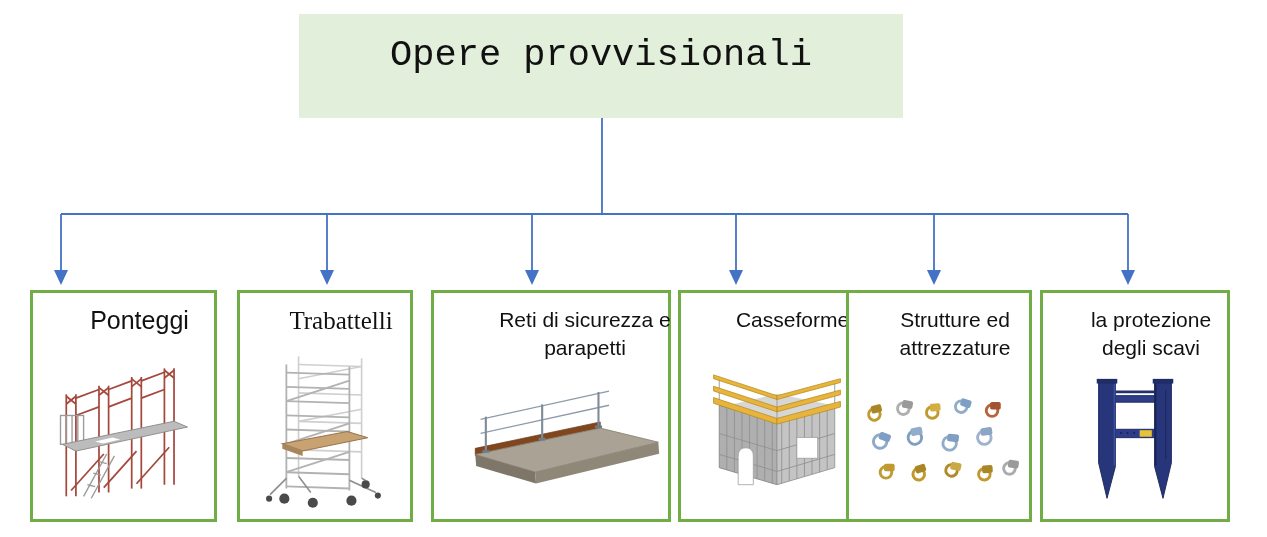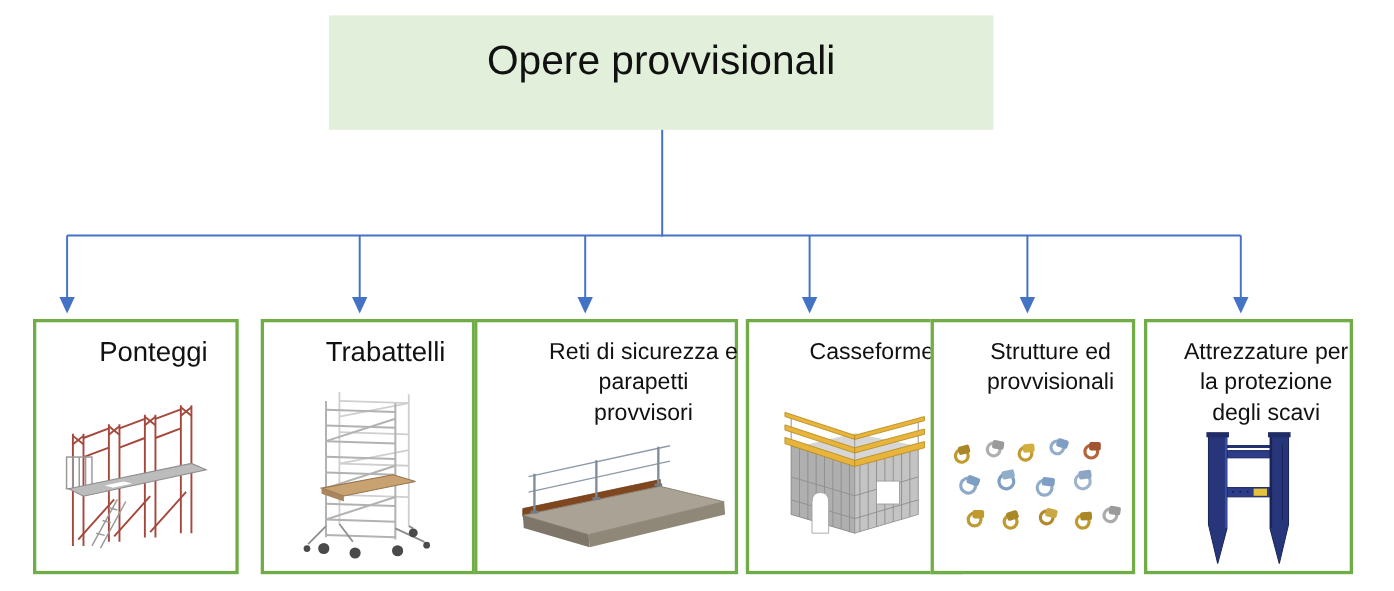--- a/index.html
+++ b/index.html
@@ -4,21 +4,21 @@
 <style>
   html,body{margin:0;padding:0;background:#ffffff;}
   .canvas{
     position:relative;width:1267px;height:537px;background:#ffffff;overflow:hidden;
     font-family:"Liberation Sans", sans-serif;color:#000;
   }
   .title-box{
     position:absolute;left:299px;top:14px;width:604px;height:104px;
     background:var(--title-fill,#E2EFDA);
     display:flex;justify-content:center;align-items:flex-start;
-    padding-top:21px;box-sizing:border-box;
+    padding-top:21px;box-sizing:border-box;font-family:Liberation Mono, monospace;
   }
   .title-box .title-text{font-size:37px;line-height:1.1;color:#111;}
   svg.connectors{position:absolute;left:0;top:0;width:1267px;height:537px;pointer-events:none;}
   .blue-line{stroke:var(--connector-blue,#4472C4);stroke-width:1.8;fill:none;}
   .arrow-head{fill:var(--connector-blue,#4472C4);stroke:none;}
   .node{
     position:absolute;top:290px;height:232px;box-sizing:border-box;
     background:#fff;border:3px solid var(--box-border-green,#70AD47);
     display:flex;flex-direction:column;align-items:center;
   }
@@ -111,21 +111,21 @@
           <line x1="28" y1="150" x2="52" y2="106"></line>
             <line x1="36" y1="152" x2="60" y2="108"></line>
           <line x1="32" y1="138" x2="40" y2="140"></line>
             <line x1="38" y1="126" x2="46" y2="128"></line>
             <line x1="44" y1="114" x2="52" y2="116"></line>
         </g>
       </svg>
     </div>
   </div>
 
-  <div class="node" style="left:237px;width:195px;">
+  <div class="node" style="left:237px;width:176px;font-family:Liberation Serif, serif;">
     <div class="node-label lg">
       <div>Trabattelli</div>
     </div>
     <div class="node-image">
       <svg width="122" height="168" viewBox="0 0 120 165">
         <g stroke="#CFCFCF" stroke-width="1.6">
           <line x1="34" y1="12" x2="34" y2="130"></line>
             <line x1="96" y1="14" x2="96" y2="132"></line>
           <line x1="34" y1="20" x2="96" y2="22"></line>
             <line x1="34" y1="48" x2="96" y2="50"></line>
@@ -166,21 +166,20 @@
             <circle cx="112" cy="149" r="3"></circle>
         </g>
       </svg>
     </div>
   </div>
 
   <div class="node" style="left:431px;width:240px;padding-left:36px;">
     <div class="node-label md">
       <div>Reti di sicurezza e</div>
       <div>parapetti</div>
-      <div>provvisori</div>
     </div>
     <div class="node-image">
       <svg width="222" height="114" viewBox="0 0 225 115">
         <polygon points="6,67 148,37 148,45 6,75" fill="#80471E" stroke="#6B3A17" stroke-width="0.8"></polygon>
         <polygon points="6,74 148,44 214,60 74,94" fill="#A9A295" stroke="#8B8475" stroke-width="1"></polygon>
         <polygon points="74,94 214,60 215,73 75,107" fill="#8F8879"></polygon>
         <polygon points="6,74 74,94 75,107 7,87" fill="#7D7669"></polygon>
         <g stroke="#8E9AA8" stroke-width="1.5">
           <line x1="12" y1="34" x2="158" y2="2"></line>
           <line x1="12" y1="50" x2="158" y2="18"></line>
@@ -243,21 +242,21 @@
           <polygon points="8,10 75,32 75,36 8,14"></polygon>
             <polygon points="75,32 142,14 142,18 75,36"></polygon>
         </g>
       </svg>
     </div>
   </div>
 
   <div class="node" style="left:846px;width:186px;">
     <div class="node-label md">
       <div>Strutture ed</div>
-      <div>provvisionali</div>
+      <div>attrezzature</div>
     </div>
     <div class="node-image">
       <svg width="164" height="102" viewBox="0 0 170 105">
         <g>
           <g transform="translate(18 26) rotate(-15)">
               <circle r="6" fill="none" stroke="#C09A2E" stroke-width="3"></circle>
               <rect x="-2" y="-9" width="11" height="8" rx="2" fill="#A98726"></rect>
             </g>
           <g transform="translate(48 20) rotate(10)">
               <circle r="6" fill="none" stroke="#AFAFAF" stroke-width="3"></circle>
@@ -311,21 +310,20 @@
               <circle r="6" fill="none" stroke="#ABABAB" stroke-width="3"></circle>
               <rect x="-2" y="-9" width="11" height="8" rx="2" fill="#9A9A9A"></rect>
             </g>
         </g>
       </svg>
     </div>
   </div>
 
   <div class="node" style="left:1040px;width:190px;">
     <div class="node-label md">
-      <div>Attrezzature per</div>
       <div>la protezione</div>
       <div>degli scavi</div>
     </div>
     <div class="node-image">
       <svg width="126" height="126" viewBox="0 0 130 135">
         <line x1="44" y1="16" x2="86" y2="16" stroke="#22306E" stroke-width="3"></line>
         <rect x="44" y="20" width="42" height="7" fill="#2D3D8A" stroke="#1C2759" stroke-width="1"></rect>
         <rect x="44" y="56" width="42" height="9" fill="#2D3D8A" stroke="#1C2759" stroke-width="1"></rect>
         <rect x="70" y="57" width="13" height="7" fill="#E5C33B"></rect>
         <circle cx="50" cy="60" r="1" fill="#16204A"></circle>

